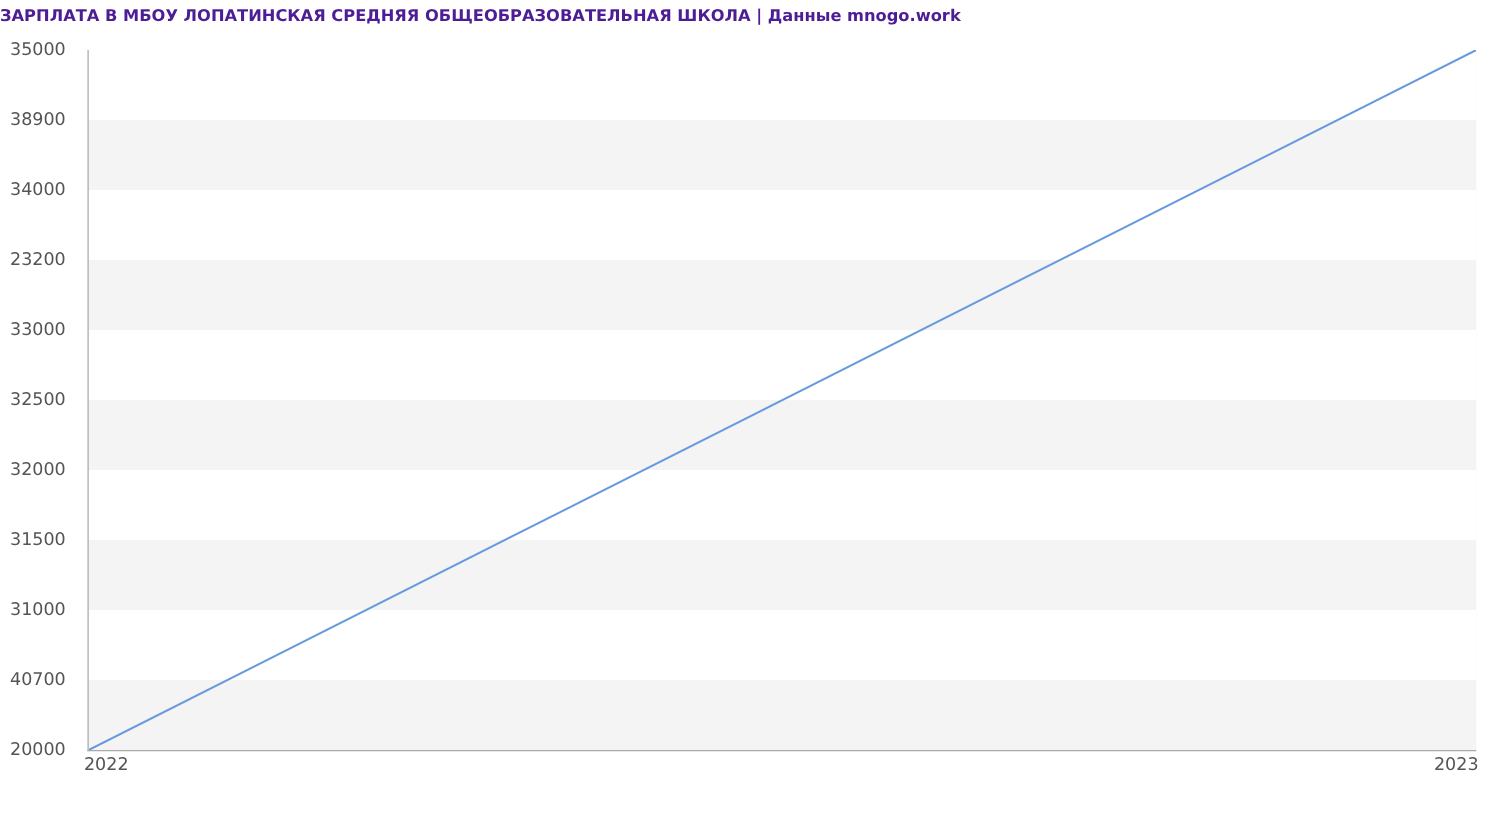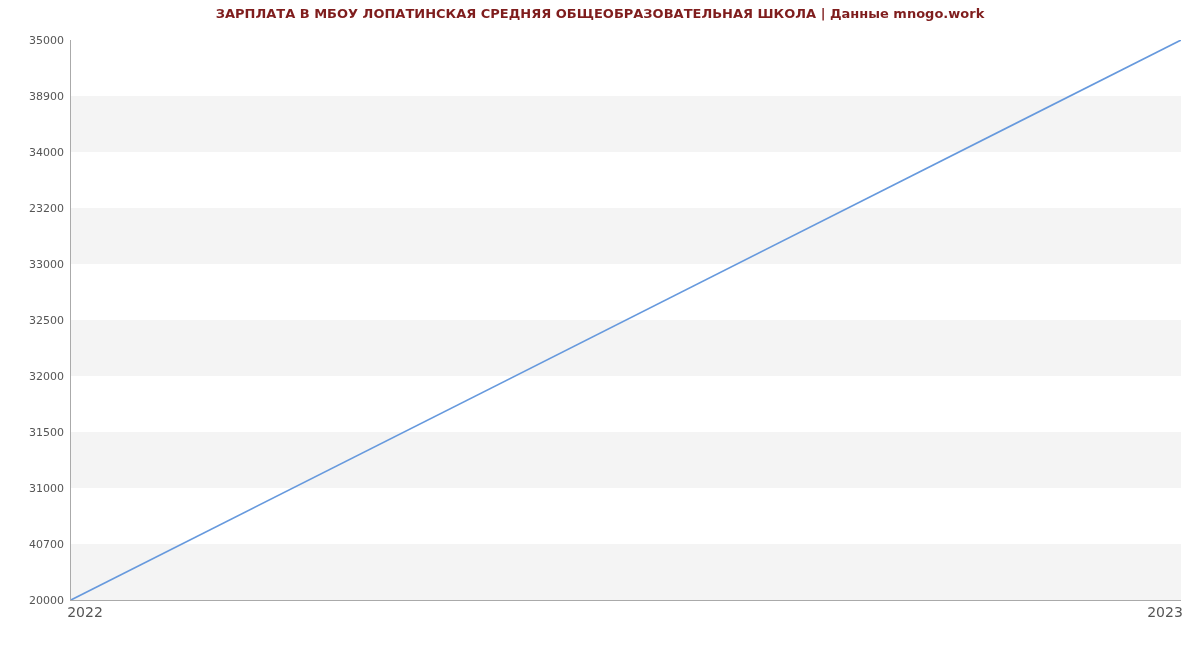--- a/index.html
+++ b/index.html
@@ -15,24 +15,23 @@
   .chart-wrap {
     position: relative;
     width: 1200px;
     height: 650px;
   }
   .title {
     position: absolute;
     top: 6px;
     left: 0;
     width: 1200px;
-    text-align: center;
     font-size: 13px;
     font-weight: bold;
-    color: #7f1d1d;
+    color: #4c1d95;
   }
   .plot {
     position: absolute;
     left: 70px;
     top: 40px;
     width: 1110px;
     height: 560px;
     background: #f4f4f4;
     border-left: 1px solid #aaa;
     border-bottom: 1px solid #aaa;
@@ -41,22 +40,21 @@
   .band {
     position: absolute;
     left: 0;
     width: 100%;
     background: #ffffff;
   }
   .y-tick {
     position: absolute;
     right: 1136px; 
     width: 56px;
-    text-align: right;
-    font-size: 11px;
+    font-size: 14px;
     color: #555;
     transform: translateY(-50%);
   }
   .x-tick {
     position: absolute;
     top: 604px;
     font-size: 14px;
     color: #555;
     transform: translateX(-50%);
   }

